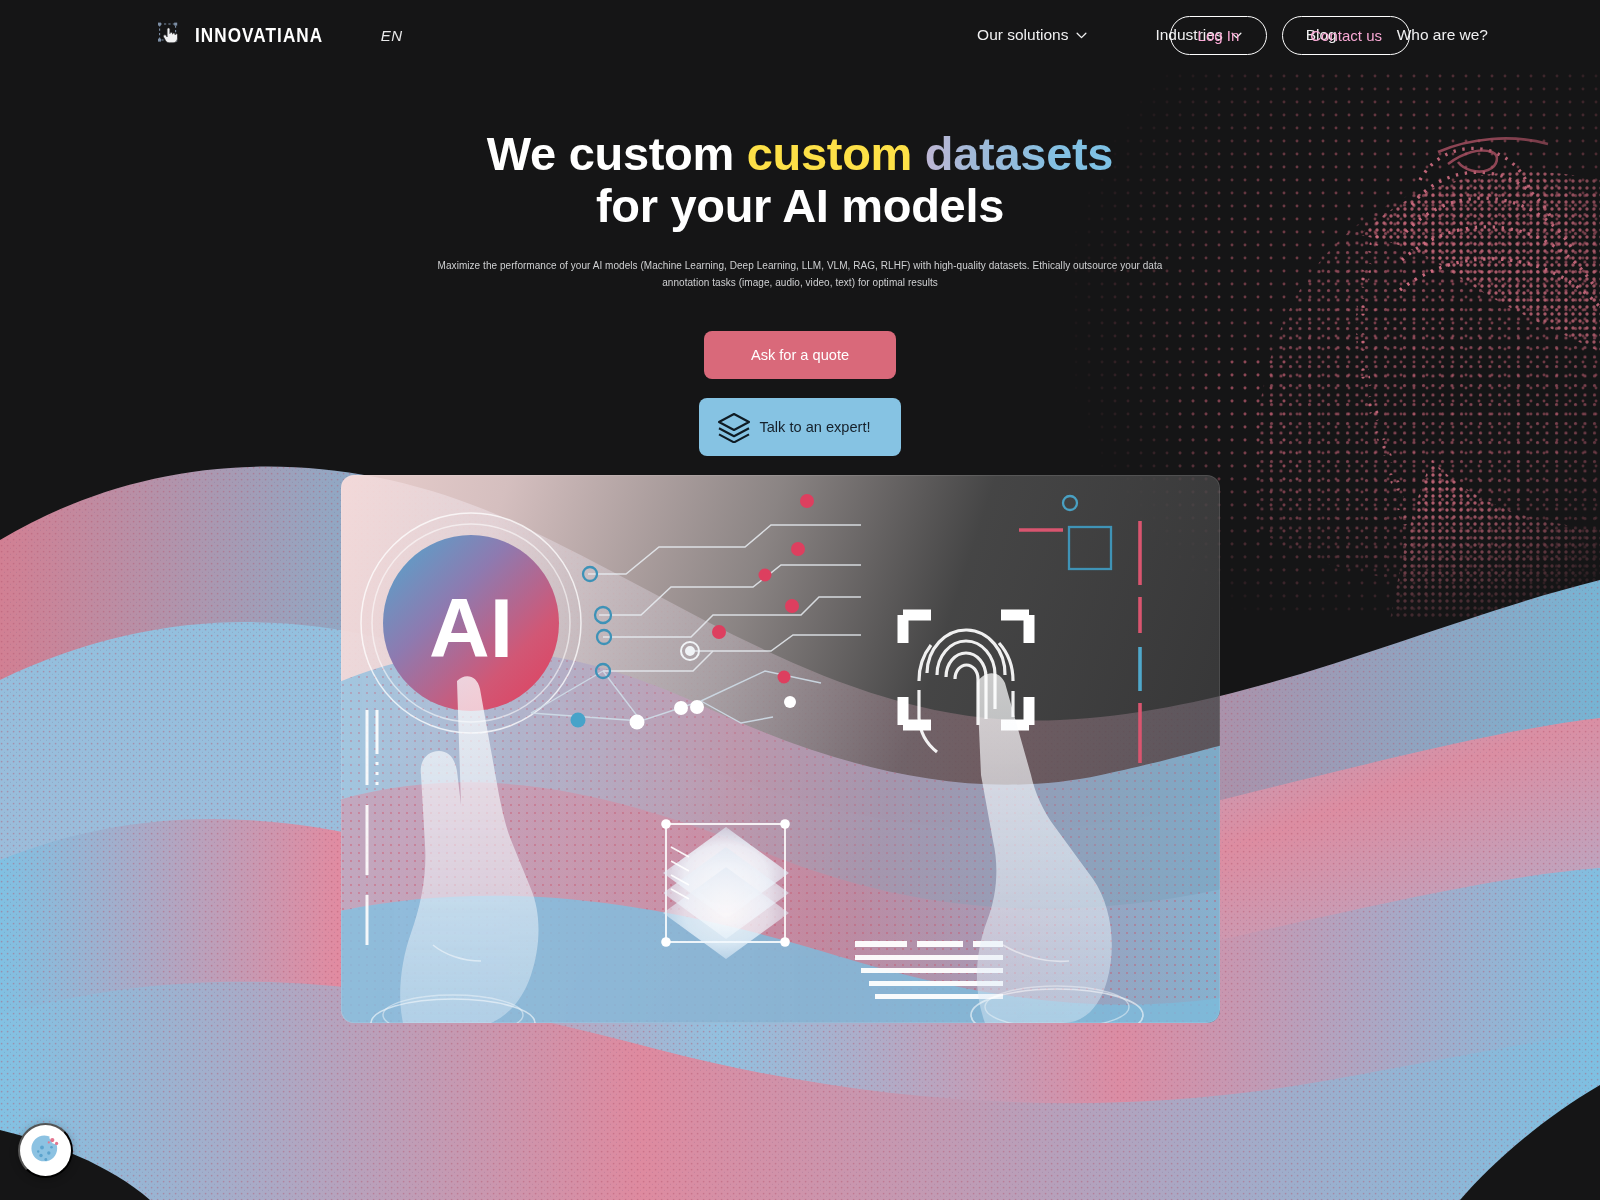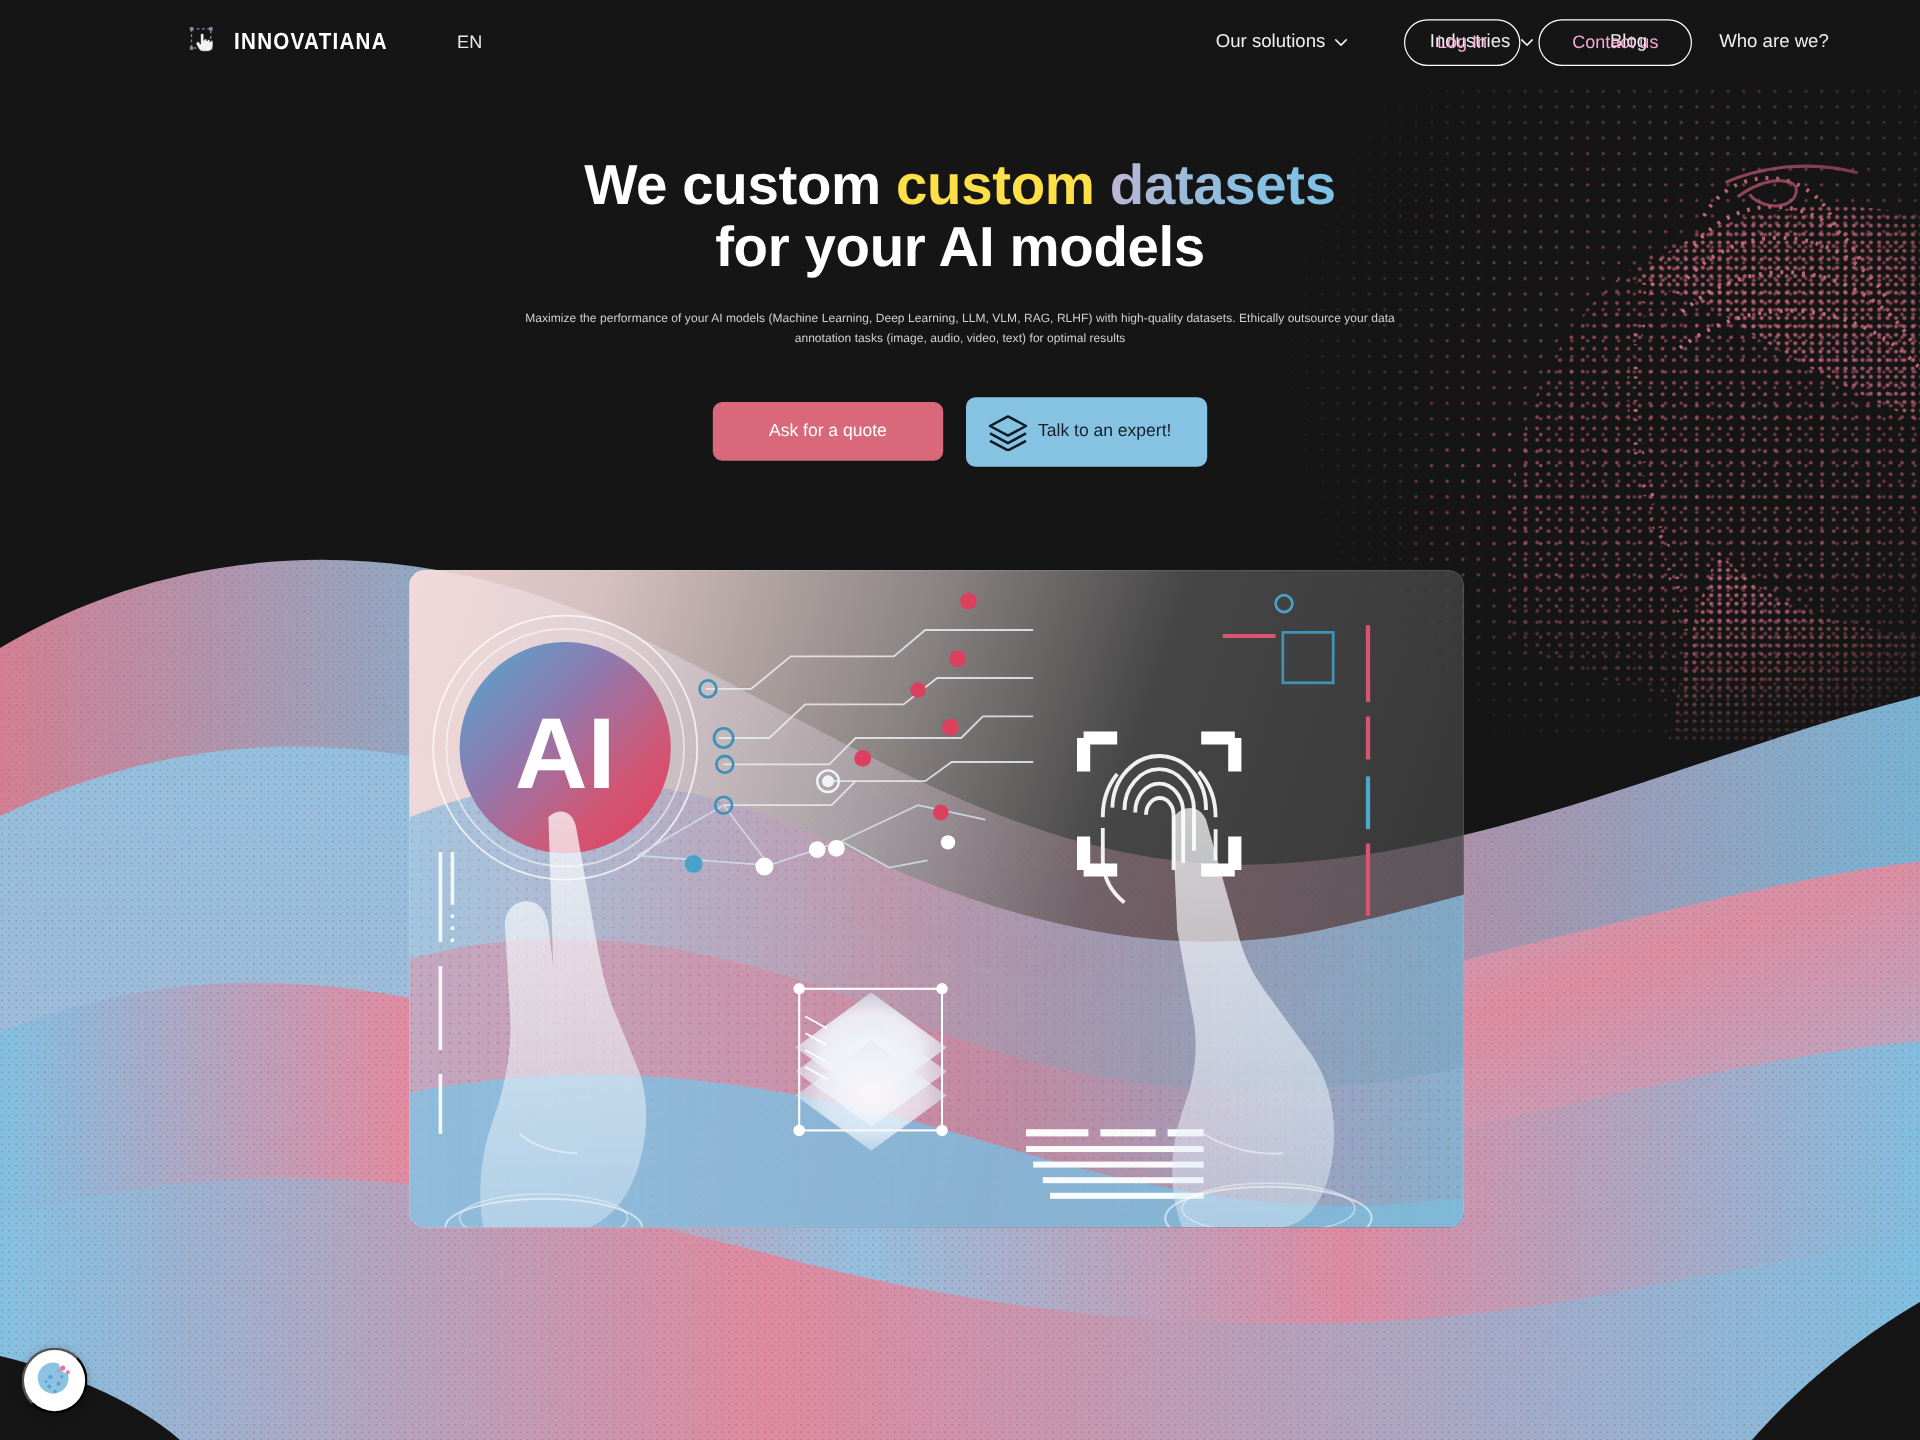--- a/index.html
+++ b/index.html
@@ -28,23 +28,23 @@
     background:#151516;
   }
   .brand { display:flex; align-items:center; gap:9px; margin-left:158px; }
   .brand-mark { width:28px; height:26px; display:block; }
   .brand-word {
     font-size:19.5px; letter-spacing:1.2px; font-weight:700; color:#fff;
     font-family:"Liberation Sans Narrow","Liberation Sans",sans-serif;
     transform:scaleX(.88); transform-origin:left center;
   }
   .lang {
-    margin-left:40px; font-size:15px; color:#e9e9ea; letter-spacing:.4px; cursor:pointer;
-  }
-  nav.mainnav { margin-left:auto; display:flex; align-items:center; gap:0; margin-right:76px; }
+    margin-left:40px; font-size:15px; color:#e9e9ea; letter-spacing:.4px; cursor:pointer;font-style:italic;
+  }
+  nav.mainnav { margin-left:auto; display:flex; align-items:center; gap:0; margin-right:112px; }
   .nav-item {
     display:flex; align-items:center; gap:8px;
     font-size:15.5px; color:#f0f0f1; padding:0 0; cursor:pointer; white-space:nowrap;
   }
   .nav-gap-1 { margin-right:68px; }
   .nav-gap-2 { margin-right:64px; }
   .nav-gap-3 { margin-right:60px; }
   .chev { width:11px; height:7px; display:block; }
   .pillbtns { position:absolute; right:190px; top:0; height:70px; display:flex; align-items:center; gap:15px; }
   .pill {
@@ -61,21 +61,21 @@
   }
   .w-custom { color:#fde047; }
   .w-datasets {
     background:linear-gradient(95deg,#c0b6d4 0%, #9fb9d8 28%, #84c0e2 70%, #7cc1e4 100%);
     -webkit-background-clip:text; background-clip:text; color:transparent;
   }
   p.subcopy {
     margin:26px auto 0; width:742px; font-size:10px; line-height:1.62;
     color:#cfd0d2; letter-spacing:.05px;
   }
-  .cta-row { margin-top:40px; display:flex; justify-content:center; align-items:center; gap:19px; }
+  .cta-row { margin-top:40px; display:flex; justify-content:center; align-items:center; gap:19px;flex-direction:column; }
   .btn-quote {
     background:#d9697a; color:#fff; border:none; border-radius:8px;
     font-size:14.6px; padding:17px 47px; cursor:pointer; line-height:1;
   }
   .btn-expert {
     background:#86c3e3; color:#15202a; border:none; border-radius:8px;
     font-size:14.6px; padding:13px 30px 13px 18px; cursor:pointer; line-height:1;
     display:flex; align-items:center; gap:8px;
   }
   .layers-ico { width:34px; height:32px; display:block; }

